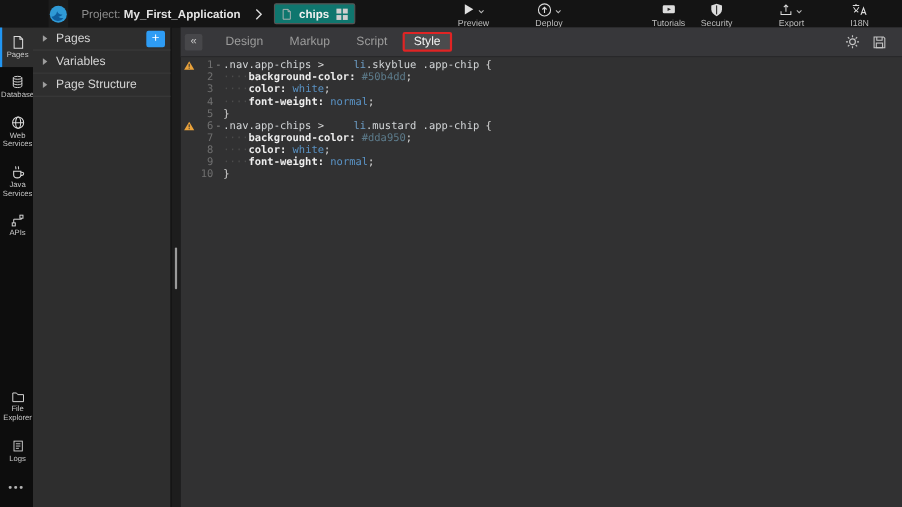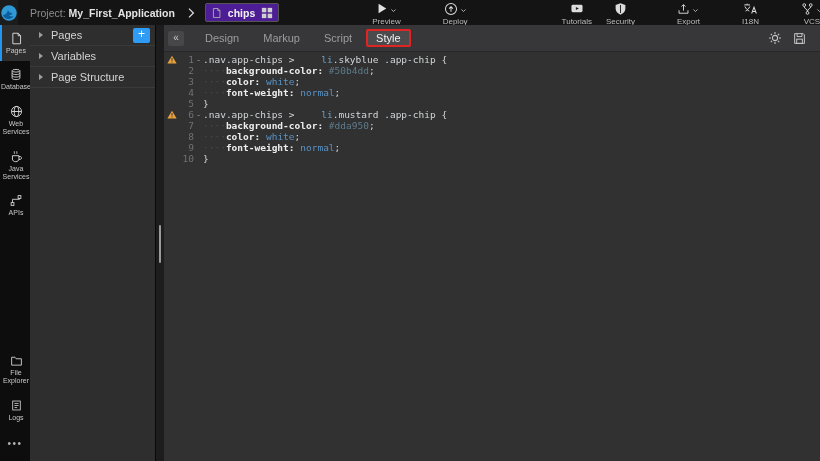--- a/index.html
+++ b/index.html
@@ -1,34 +1,34 @@
 <!DOCTYPE html>
 <html><head>
 <meta charset="utf-8">
 <style>
   * { box-sizing: border-box; margin: 0; padding: 0; }
   html,body { width:820px; height:461px; overflow:hidden; background:#0d0d0d;
               font-family:"Liberation Sans", sans-serif; }
   .app { width:820px; height:461px; display:flex; flex-direction:column; position:relative; }
 
   
-  .topbar { flex:0 0 25px; height:25px; background:#141414; display:flex; align-items:center; }
+  .topbar { flex:0 0 25px; height:25px; background:#141414; display:flex; align-items:center;padding-left:44px; }
   .logo { width:30px; height:25px; display:flex; align-items:center; justify-content:center; background:#1c1c1c; }
   .project { margin-left:12px; font-size:10.5px; color:#8d8d8d; white-space:nowrap; }
   .project .pname { color:#e4e4e4; font-weight:bold; margin-left:3px; }
   .crumb-chev { margin:0 10px 0 12px; display:flex; align-items:center; }
   .pagebox { display:flex; align-items:center; gap:6px; width:118px; height:19px;
-             background:#4c1d95; border:1px solid #555; border-radius:2px; padding:0 5px; }
+             background:#0f766e; border:1px solid #555; border-radius:2px; padding:0 5px; }
   .pagebox .pbname { font-size:10.5px; font-weight:bold; color:#f1f1f1; flex:1; }
   .tb-group { display:flex; align-items:flex-end;gap:28px; }
   .tb-left { margin-left:86px; }
   .tb-right { margin-left:auto; }
   .tb-action { display:flex; flex-direction:column; align-items:center; padding:2px 7px 0;
                cursor:pointer; }
-  .tb-action.gap-left { margin-left:52px; }
+  .tb-action.gap-left { margin-left:39px; }
   .tb-ico-row { display:flex; align-items:flex-start; height:14px; }
   .tb-caret { margin:5px 0 0 2px; display:flex; }
   .tb-label { font-size:8px; color:#bdbdbd; margin-top:1px; white-space:nowrap; }
   .avatar { width:17px; height:17px; border-radius:50%; background:#a21caf; color:#fff;
             font-size:8px; font-weight:bold; display:flex; align-items:center; justify-content:center;
             margin:0 9px 0 7px; }
 
   
   .main { flex:1; display:flex; min-height:0; }
 

